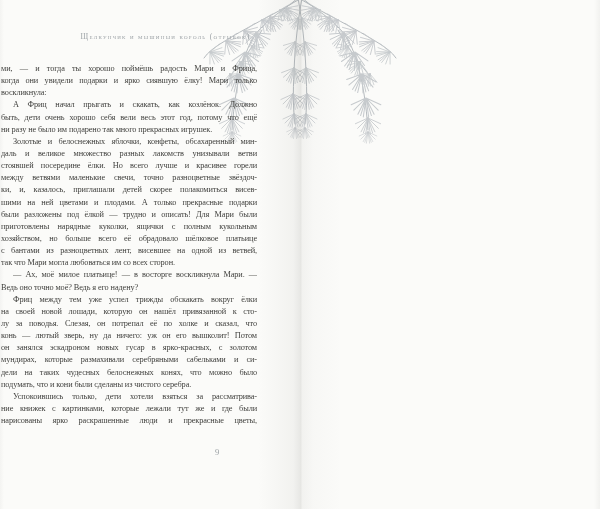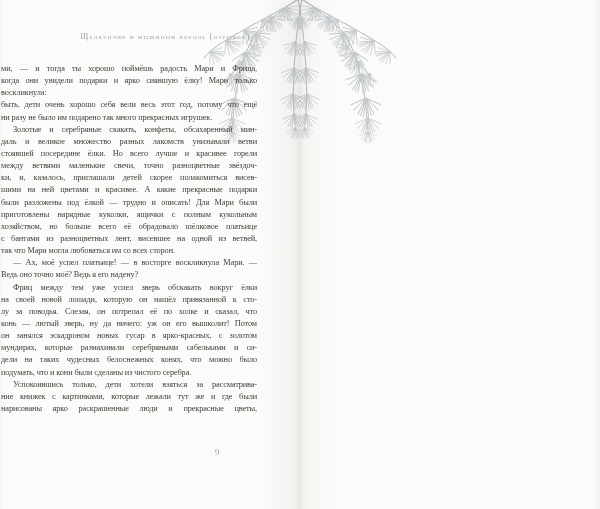--- a/index.html
+++ b/index.html
@@ -79,36 +79,37 @@
     <use href="#halfWreath"></use>
     <use href="#halfWreath" transform="translate(200,0) scale(-1,1)"></use>
   </svg>
 
   <div class="page left">
     <div class="running-header lh">Щелкунчик и мышиный король (отрывок)</div>
     <div class="textcol lt">
         <div class="line">ми, — и тогда ты хорошо поймёшь радость Мари и Фрица,</div>
         <div class="line">когда они увидели подарки и ярко сиявшую ёлку! Мари только</div>
         <div class="line end">воскликнула:</div>
+        <div class="line indent">А Фриц начал прыгать и скакать, как козлёнок. Должно</div>
         <div class="line">быть, дети очень хорошо себя вели весь этот год, потому что ещё</div>
         <div class="line end">ни разу не было им подарено так много прекрасных игрушек.</div>
-        <div class="line indent">Золотые и серебряные скакать, конфеты, обсахаренный мин-</div>
+        <div class="line indent">Золотые и белоснежных яблочки, конфеты, обсахаренный мин-</div>
         <div class="line">даль и великое множество разных лакомств унизывали ветви</div>
         <div class="line">стоявшей посередине ёлки. Но всего лучше и красивее горели</div>
         <div class="line">между ветвями маленькие свечи, точно разноцветные звёздоч-</div>
         <div class="line">ки, и, казалось, приглашали детей скорее полакомиться висев-</div>
-        <div class="line">шими на ней цветами и красивее. А какие прекрасные подарки</div>
+        <div class="line">шими на ней цветами и плодами. А только прекрасные подарки</div>
         <div class="line">были разложены под ёлкой — трудно и описать! Для Мари были</div>
         <div class="line">приготовлены нарядные куколки, ящички с полным кукольным</div>
         <div class="line">хозяйством, но больше всего её обрадовало шёлковое платьице</div>
         <div class="line">с бантами из разноцветных лент, висевшее на одной из ветвей,</div>
         <div class="line end">так что Мари могла любоваться им со всех сторон.</div>
-        <div class="line indent">— Ах, моё успел платьице! — в восторге воскликнула Мари. —</div>
+        <div class="line indent">— Ах, моё милое платьице! — в восторге воскликнула Мари. —</div>
         <div class="line end">Ведь оно точно моё? Ведь я его надену?</div>
-        <div class="line indent">Фриц между тем уже успел зверь обскакать вокруг ёлки</div>
+        <div class="line indent">Фриц между тем уже успел трижды обскакать вокруг ёлки</div>
         <div class="line">на своей новой лошади, которую он нашёл привязанной к сто-</div>
         <div class="line">лу за поводья. Слезая, он потрепал её по холке и сказал, что</div>
         <div class="line">конь — лютый зверь, ну да ничего: уж он его вышколит! Потом</div>
         <div class="line">он занялся эскадроном новых гусар в ярко-красных, с золотом</div>
         <div class="line">мундирах, которые размахивали серебряными сабельками и си-</div>
         <div class="line">дели на таких чудесных белоснежных конях, что можно было</div>
         <div class="line end">подумать, что и кони были сделаны из чистого серебра.</div>
         <div class="line indent">Успокоившись только, дети хотели взяться за рассматрива-</div>
         <div class="line">ние книжек с картинками, которые лежали тут же и где были</div>
         <div class="line">нарисованы ярко раскрашенные люди и прекрасные цветы,</div>

